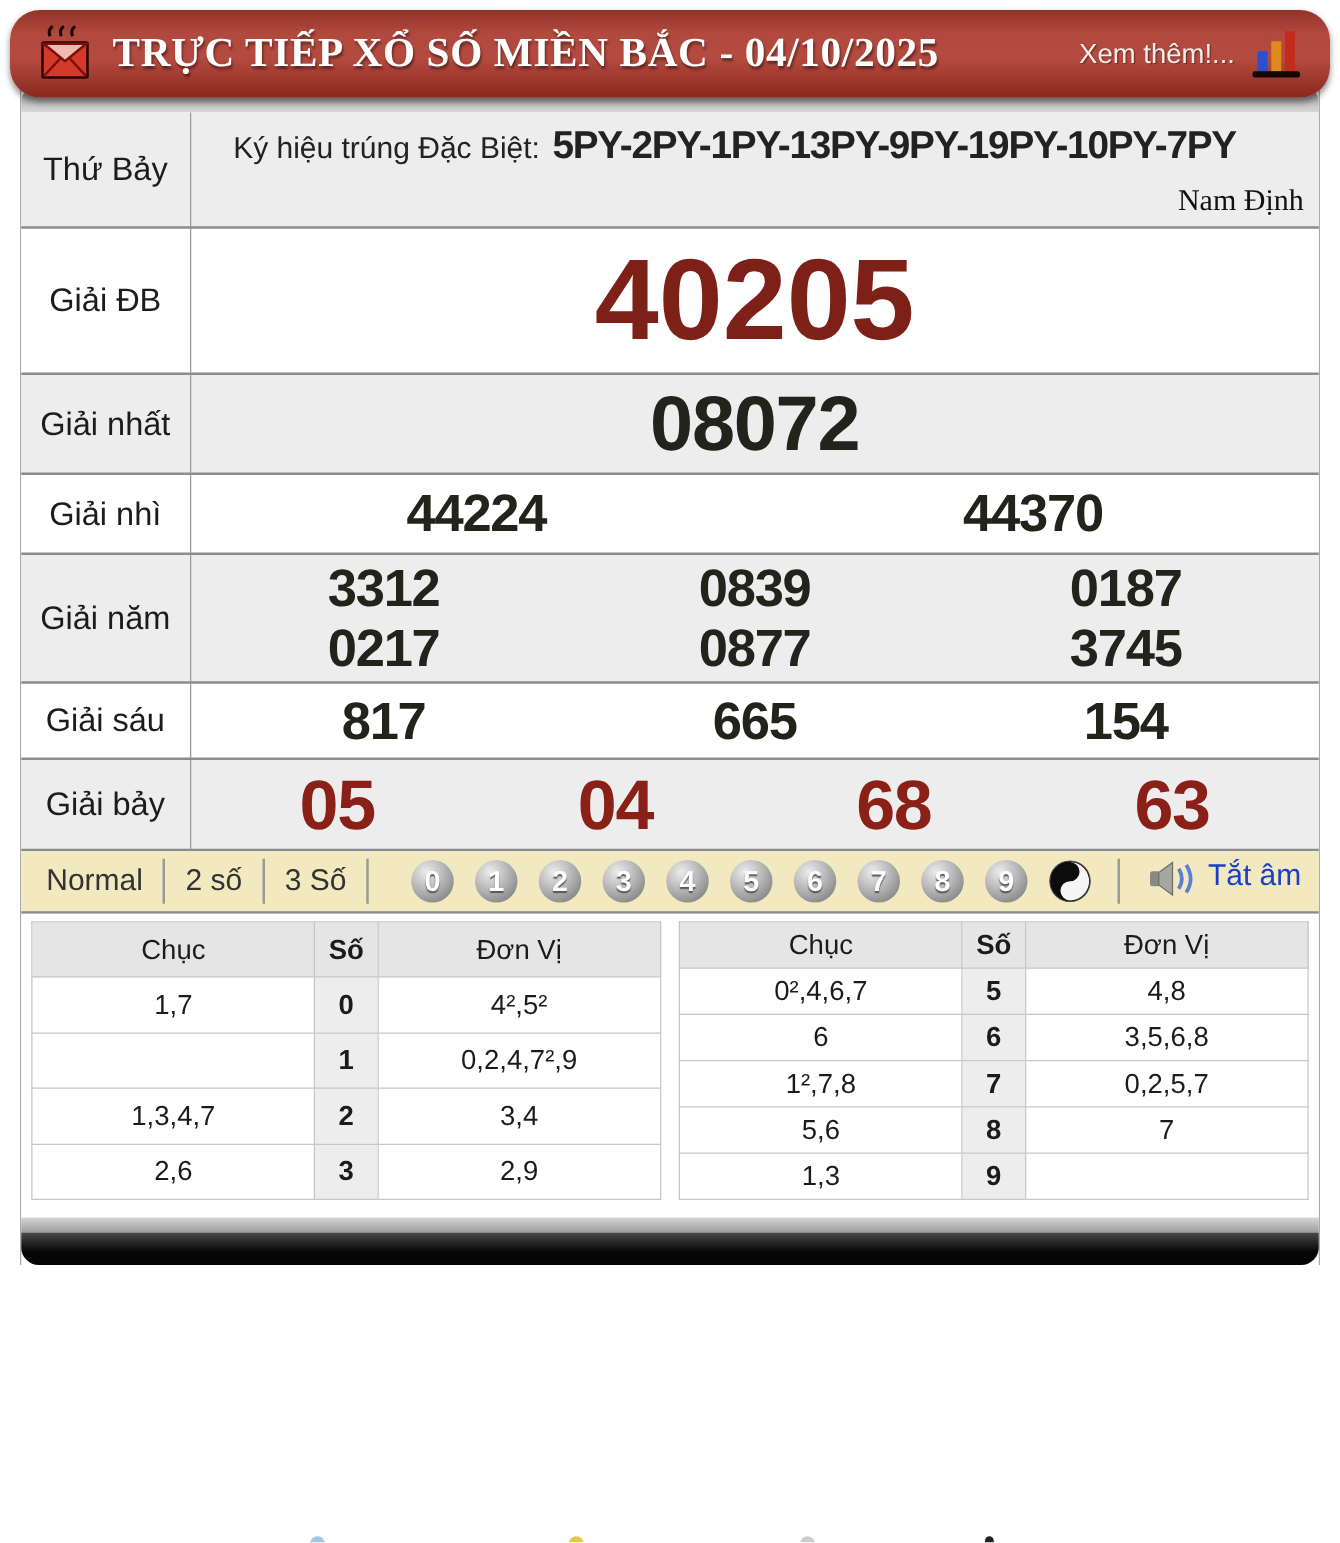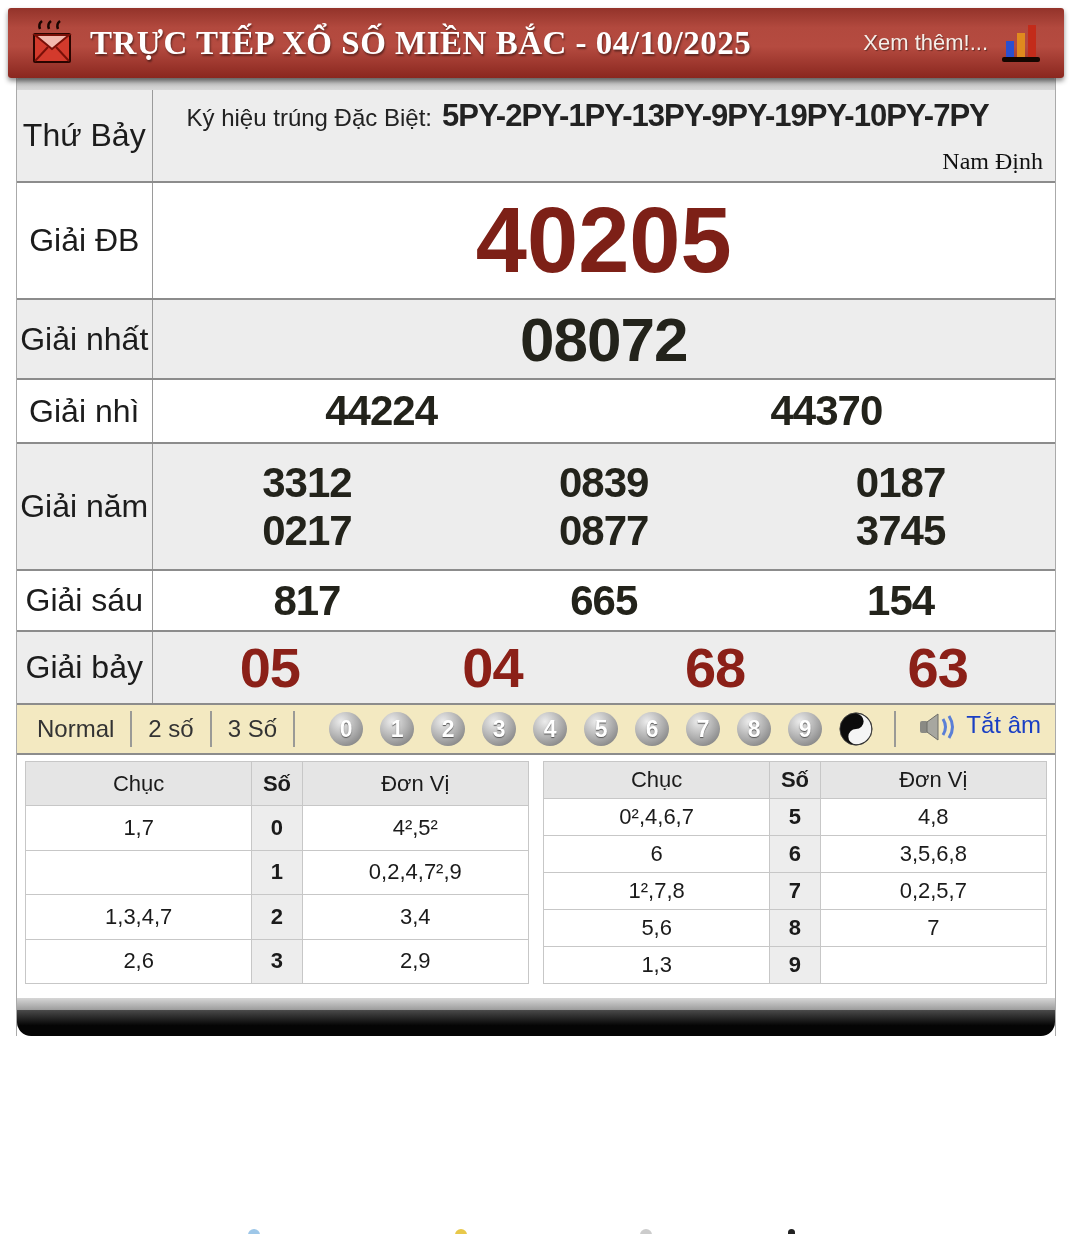--- a/index.html
+++ b/index.html
@@ -4,21 +4,21 @@
 <style>
   * { margin:0; padding:0; box-sizing:border-box; }
   html,body { background:#fff; }
   body { font-family:"Liberation Sans", sans-serif; }
   .page { position:relative; width:1072px; height:1234px; background:#fff; overflow:hidden; }
 
   
   .header-bar {
     position:absolute; top:8px; left:8px; right:8px; height:70px; z-index:3;
     background:linear-gradient(180deg,#93332a 0%,#b2493e 28%,#b54b40 55%,#8a271f 100%);
-    border-radius:3px; box-shadow:0 3px 5px rgba(0,0,0,.45);
+    border-radius:24px; box-shadow:0 3px 5px rgba(0,0,0,.45);
     display:flex; align-items:center; padding:0 22px;
   }
   .header-title {
     font-family:"Liberation Serif", serif; font-weight:bold; color:#fff;
     font-size:33px; margin-left:16px; letter-spacing:.5px;
     text-shadow:1px 2px 2px rgba(0,0,0,.45); white-space:nowrap;
   }
   .header-more {
     margin-left:auto; color:#f5eee8; font-size:22px; cursor:pointer;
     text-shadow:1px 1px 1px rgba(0,0,0,.4); white-space:nowrap;
@@ -35,21 +35,21 @@
     border-radius:8px 8px 0 0;
   }
 
   
   table.results { width:100%; border-collapse:collapse; }
   table.results tr { border-top:2px solid #8c8c8c; }
   table.results tr:first-child { border-top:none; }
   table.results { border-bottom:2px solid #8c8c8c; }
   td.label-cell {
     width:135px; border-right:1px solid #9a9a9a; text-align:center;
-    font-size:32px; color:#1c1c1c; vertical-align:middle;margin-top:28px;
+    font-size:26px; color:#1c1c1c; vertical-align:middle;margin-top:28px;
   }
   td.value-cell { vertical-align:middle; padding:2px 6px; }
   tr.bg-gray { background:#ededed; }
   tr.bg-white { background:#ffffff; }
 
   .num-line { display:flex; width:100%; align-items:center; }
   .num { flex:1; text-align:center; font-weight:bold; color:#23231b; letter-spacing:-1px; }
   .sz-db .num   { font-size:92px; color:#7d2017; letter-spacing:0; }
   .sz-1st .num  { font-size:62px; }
   .sz-mid .num  { font-size:42px; }
@@ -166,21 +166,21 @@
           <div class="num-line">
             <span class="num">44224</span>
             <span class="num">44370</span>
           </div>
         </td>
       </tr>
 
 
 
       <tr class="bg-gray sz-mid">
-        <td class="label-cell" style="height:127px">Giải năm</td>
+        <td class="label-cell" style="height:103px">Giải năm</td>
         <td class="value-cell">
           <div class="num-line">
             <span class="num">3312</span>
             <span class="num">0839</span>
             <span class="num">0187</span>
           </div>
           <div class="num-line">
             <span class="num">0217</span>
             <span class="num">0877</span>
             <span class="num">3745</span>

